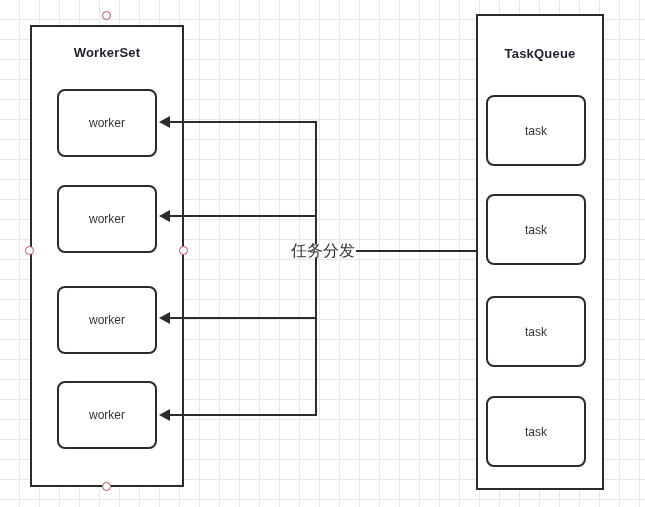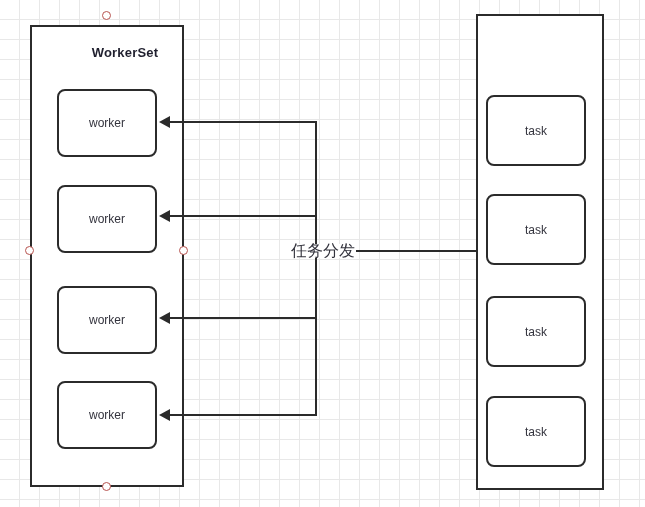--- a/index.html
+++ b/index.html
@@ -26,21 +26,20 @@
     box-sizing:border-box;
   }
   .container-title{
     position:absolute;
     left:0;right:0;
     text-align:center;
     font-weight:bold;
     font-size:13px;
     color:#1f1f2e;
     letter-spacing:.2px;
-    padding-left:18px;
   }
   .node-box{
     position:absolute;
     background:#ffffff;
     border:2px solid #2b2b2b;
     border-radius:8px;
     box-sizing:border-box;
     display:flex;
     align-items:center;
     justify-content:center;
@@ -95,20 +94,21 @@
   </div>
   <div class="node-box" style="left:57px;top:286px;width:100px;height:68px;">
     <span>worker</span>
   </div>
   <div class="node-box" style="left:57px;top:381px;width:100px;height:68px;">
     <span>worker</span>
   </div>
 
   <div class="container-box" style="left:476px;top:14px;width:128px;height:476px;">
   </div>
+  <div class="container-title" style="left:476px;top:46px;width:128px;">TaskQueue</div>
 
   <div class="node-box" style="left:486px;top:95px;width:100px;height:71px;">
     <span>task</span>
   </div>
   <div class="node-box" style="left:486px;top:194px;width:100px;height:71px;">
     <span>task</span>
   </div>
   <div class="node-box" style="left:486px;top:296px;width:100px;height:71px;">
     <span>task</span>
   </div>

